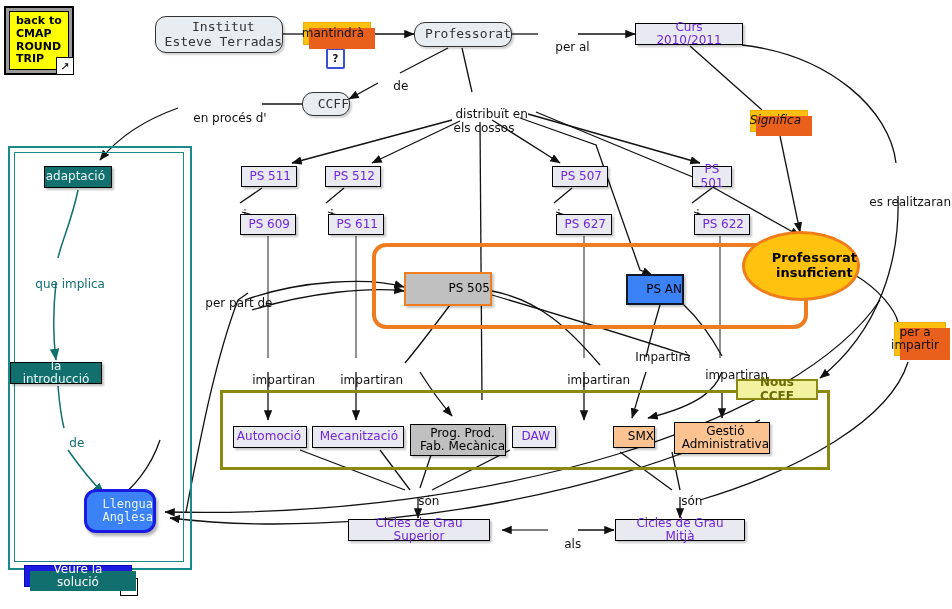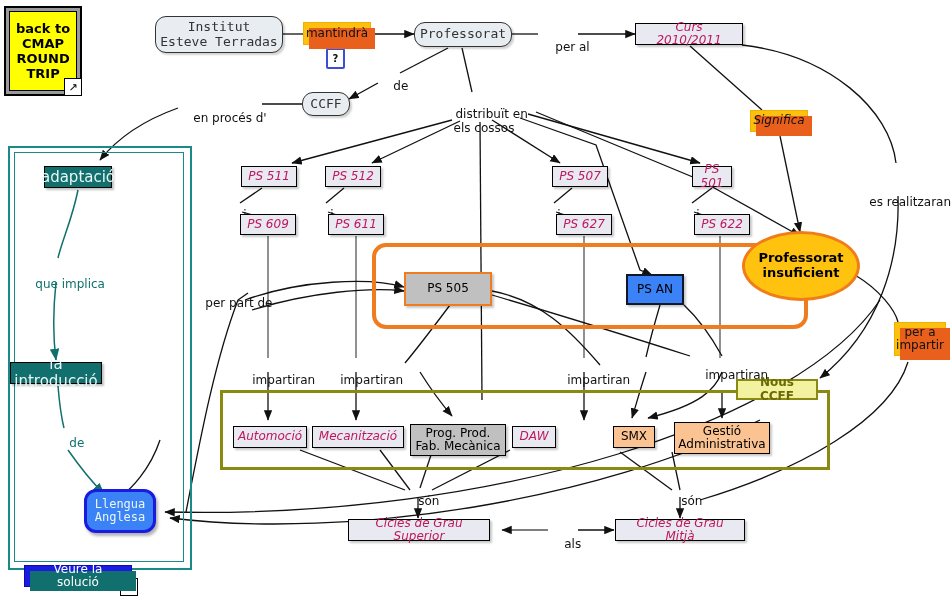--- a/index.html
+++ b/index.html
@@ -3,25 +3,25 @@
 <meta charset="utf-8">
 <style>
   html,body{margin:0;padding:0;background:#ffffff;}
   body{width:952px;height:609px;position:relative;overflow:hidden;
        font-family:"DejaVu Sans", sans-serif;}
   #stage{position:absolute;left:0;top:0;width:952px;height:609px;}
   svg.links{position:absolute;left:0;top:0;width:952px;height:609px;pointer-events:none;}
 
   
   .node{position:absolute;box-sizing:border-box;display:flex;align-items:center;
-        justify-content:center;text-align:center;line-height:1.12;}
-
-  
-  .concept{background:#e9e9f2;border:1px solid #000;color:#be185d;font-size:12px;
-           padding:4px 5px;box-shadow:2px 2px 2px rgba(0,0,0,.22);font-style:italic;}
+        justify-content:flex-end;text-align:center;line-height:1.12;}
+
+  
+  .concept{background:#e9e9f2;border:1px solid #000;color:#6d28d9;font-size:12px;
+           padding:4px 5px;box-shadow:2px 2px 2px rgba(0,0,0,.22);}
 
   
   .rounded{background:#e8edf2;border:1.5px solid #333;border-radius:11px;color:#333;
            font-size:13px;font-family:"DejaVu Sans Mono", monospace;
            box-shadow:2px 2px 2px rgba(0,0,0,.18);}
 
   
   .phrase{position:absolute;font-size:12px;color:#111;text-align:center;
           white-space:pre;line-height:1.15;}
 
@@ -40,21 +40,21 @@
   .ob-gray{background:#c0c0c0;border:2px solid #ef7d20;font-size:12px;color:#000;
            box-shadow:2px 2px 2px rgba(0,0,0,.22);}
   .ob-peach{background:#3b82f6;border:2px solid #0f172a;font-size:12px;color:#000;
             box-shadow:2px 2px 2px rgba(0,0,0,.22);}
   .peach{background:#fbc391;border:1px solid #000;font-size:12px;color:#000;
          box-shadow:2px 2px 2px rgba(0,0,0,.22);}
   .gray{background:#c0c0c0;border:1px solid #000;font-size:12px;color:#000;
         box-shadow:2px 2px 2px rgba(0,0,0,.22);}
 
   
-  .teal{background:#11706e;border:1px solid #000;color:#e9f6f6;font-size:15px;
+  .teal{background:#11706e;border:1px solid #000;color:#e9f6f6;font-size:12px;
         padding:1px 6px;box-shadow:2px 2px 2px rgba(0,0,0,.25);}
   .teal-round{background:#3b82f6;border:3px solid #1a1ae0;border-radius:12px;
               color:#e9f6f6;font-size:12px;font-family:"DejaVu Sans Mono", monospace;
               box-shadow:2px 3px 3px rgba(0,0,0,.3);}
   .blue-btn{background:#1a1ae0;color:#ffffff;font-size:12px;padding:2px 7px;
             border:1px solid #0b0bb0;}
   .blue-btn::after{content:"";position:absolute;left:5px;top:5px;right:-5px;bottom:-5px;
                    background:#11706e;z-index:-1;}
   .blue-btn > span{position:relative;z-index:1;}
   .teal-phrase{position:absolute;font-size:12px;color:#11706e;white-space:pre;}
@@ -65,22 +65,22 @@
 
   
   .frame-teal{position:absolute;border:2px solid #1a8a88;background:transparent;}
   .frame-orange{position:absolute;border:4px solid #ef7d20;border-radius:14px;
                 background:transparent;}
   .frame-olive{position:absolute;border:3px solid #8a8a12;background:transparent;}
 
   
   .cmapbtn{position:absolute;background:#9a9a9a;border:2px solid #000;padding:3px;}
   .cmapbtn .inner{background:#ffff00;border:1px solid #000;color:#000;
-                  font-weight:bold;font-size:13px;text-align:center;line-height:1.16;
-                  font-family:"DejaVu Sans", sans-serif;padding:9px 6px;white-space:pre;}
+                  font-weight:bold;font-size:11px;text-align:left;line-height:1.16;
+                  font-family:"DejaVu Sans", sans-serif;padding:3px 6px;white-space:pre;}
   .corner-arrow{position:absolute;width:16px;height:16px;background:#fff;
                 border:1px solid #000;display:flex;align-items:center;
                 justify-content:center;font-size:11px;line-height:1;color:#000;}
   .doc-icon{position:absolute;width:15px;height:17px;background:#fff;border:2px solid #3a4fd8;
             border-radius:2px;display:flex;align-items:center;justify-content:center;
             font-size:10px;font-weight:bold;color:#111;line-height:1;}
 </style>
 </head>
 <body>
 
@@ -317,20 +317,23 @@
   </div>
   <div class="phrase" style="left:237px;top:360px;width:64px;">
     <span>impartiran</span>
   </div>
   <div class="phrase" style="left:325px;top:360px;width:64px;">
     <span>impartiran</span>
   </div>
   <div class="phrase" style="left:552px;top:360px;width:64px;">
     <span>impartiran</span>
   </div>
+  <div class="phrase" style="left:620px;top:337px;width:60px;">
+    <span>Impartirà</span>
+  </div>
   <div class="phrase" style="left:690px;top:355px;width:64px;">
     <span>impartiran</span>
   </div>
 
   <div class="node olive" style="left:736px;top:379px;width:82px;height:21px;z-index:5;">
     <span>Nous CCFF</span>
   </div>
 
   <div class="node concept" style="left:233px;top:426px;width:74px;height:22px;">
     <span>Automoció</span>

